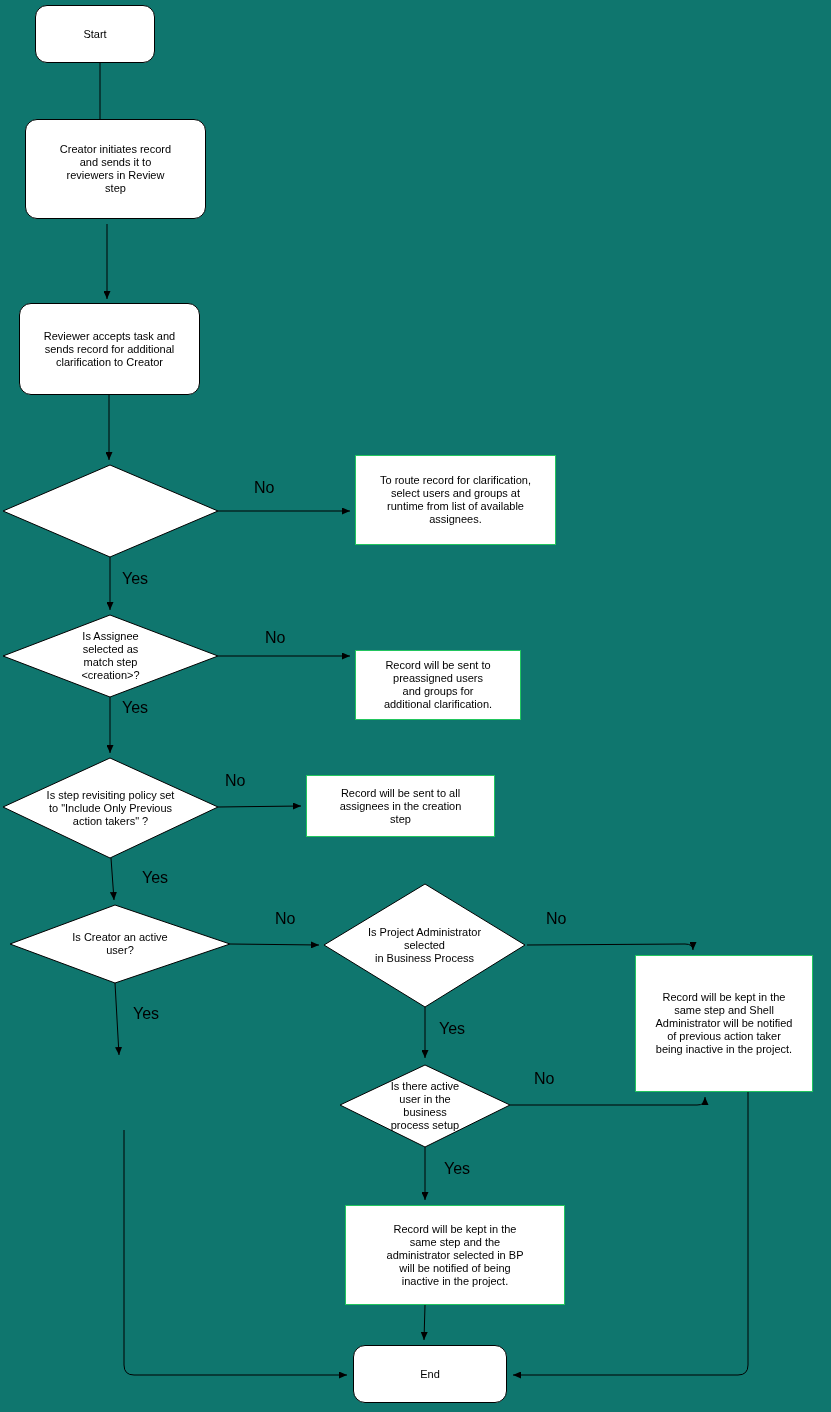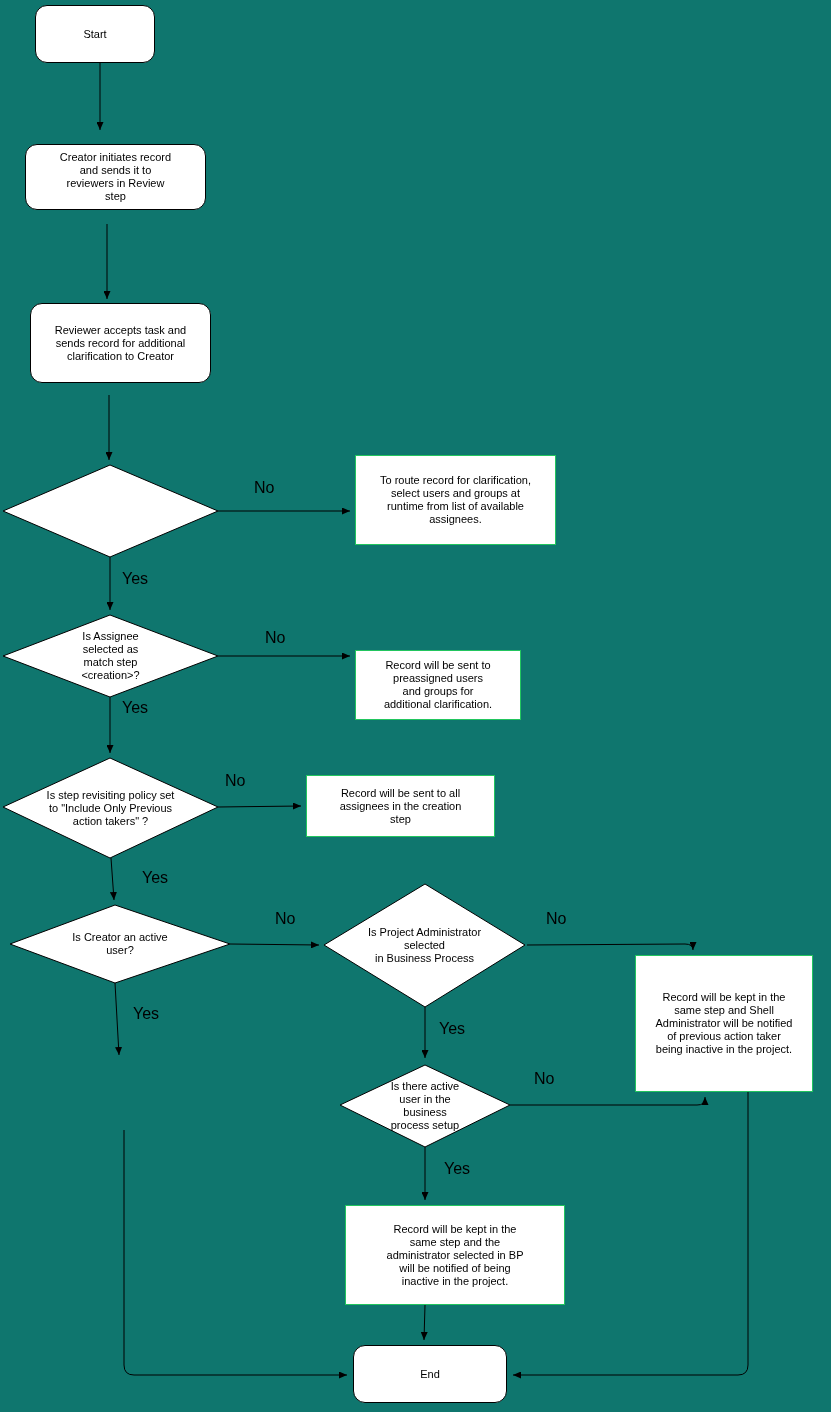--- a/index.html
+++ b/index.html
@@ -59,28 +59,28 @@
     <polygon points="110,758 218,807 110,858 3,807" fill="#ffffff" stroke="#000000"></polygon>
     <polygon points="115,905 230,944 115,983 10,944" fill="#ffffff" stroke="#000000"></polygon>
     <polygon points="425,884 525,945 425,1007 324,945" fill="#ffffff" stroke="#000000"></polygon>
     <polygon points="425,1065 510,1105 425,1147 340,1105" fill="#ffffff" stroke="#000000"></polygon>
   </svg>
 
   <div class="node rounded" style="left:35px;top:5px;width:120px;height:58px">
     <span>Start</span>
   </div>
 
-  <div class="node rounded" style="left:25px;top:144px;width:181px;height:66px">
+  <div class="node rounded" style="left:25px;top:119px;width:181px;height:100px">
     <span>Creator initiates record
 and sends it to
 reviewers in Review
 step</span>
   </div>
 
-  <div class="node rounded" style="left:30px;top:303px;width:181px;height:80px">
+  <div class="node rounded" style="left:19px;top:303px;width:181px;height:92px">
     <span>Reviewer accepts task and
 sends record for additional
 clarification to Creator</span>
   </div>
 
   <div class="node rect" style="left:355px;top:455px;width:201px;height:90px">
     <span>To route record for clarification,
 select users and groups at
 runtime from list of available
 assignees.</span>

